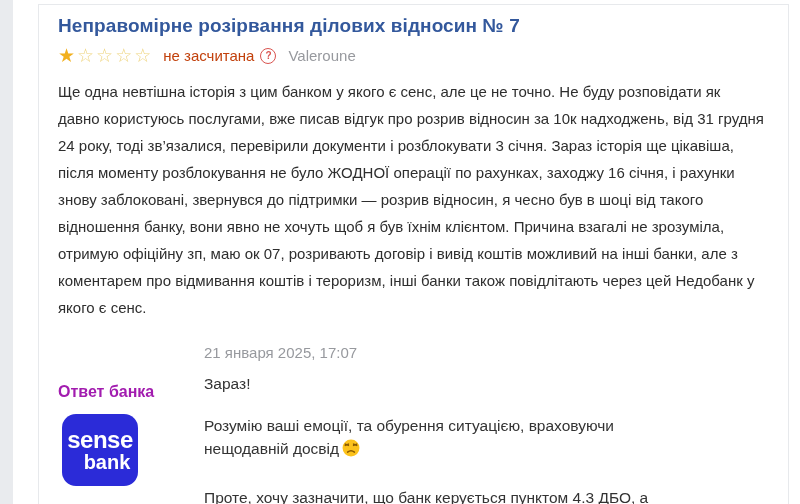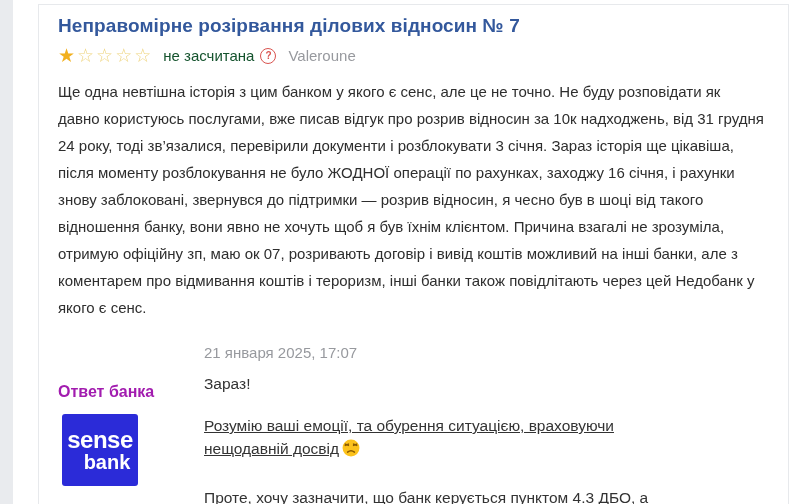--- a/index.html
+++ b/index.html
@@ -31,21 +31,21 @@
   .rating-row {
     margin-top: 9px;
     display: flex;
     align-items: center;
     font-size: 15px;
   }
   .stars { display: flex; align-items: center; letter-spacing: 2px; font-size: 19px; line-height: 1; }
   .star-filled { color: #f2b01e; }
   .star-empty  { color: #eed47f; }
   .rating-status {
-    color: #14532d;
+    color: #c2410c;
     margin-left: 10px;
   }
   .help-circle {
     display: inline-flex; align-items: center; justify-content: center;
     width: 16px; height: 16px;
     border: 1.5px solid #d9534f; border-radius: 50%;
     color: #d9534f; font-size: 10px; font-weight: 700;
     margin-left: 6px;
     cursor: pointer;
   }
@@ -66,34 +66,33 @@
   .reply-label {
     color: #a21caf;
     font-size: 16px;
     font-weight: 700;
     margin-top: 40px;
   }
   .bank-logo {
     margin-top: 13px; margin-left: 4px;
     width: 76px; height: 72px;
     background: #2b2bd8;
-    border-radius: 3px;
+    border-radius: 14px;
     color: #ffffff;
     display: flex; flex-direction: column; align-items: center; justify-content: center;
     cursor: pointer;
   }
   .bank-logo .logo-line1 { font-size: 24px; font-weight: 700; letter-spacing: -0.5px; line-height: 1; }
   .bank-logo .logo-line2 { font-size: 20px; font-weight: 700; line-height: 1.05; transform: translateX(7px); }
   .reply-right { flex: 1; padding-top: 1px; }
   .reply-date { color: #97999e; font-size: 15px; }
   .reply-greeting { margin-top: 14px; font-size: 15.5px; color: #333333; }
   .reply-p1 {
     margin-top: 21px; font-size: 15.5px; line-height: 23px; color: #333333;
     width: 478px;
-    text-decoration: underline;
   }
   .reply-p2 {
     margin-top: 23px; font-size: 15.5px; line-height: 23px; color: #333333;
     width: 478px;
   }
   .emoji-face {
     display: inline-block; vertical-align: -3px; margin-left: 3px;
   }
 </style>
 </head>

